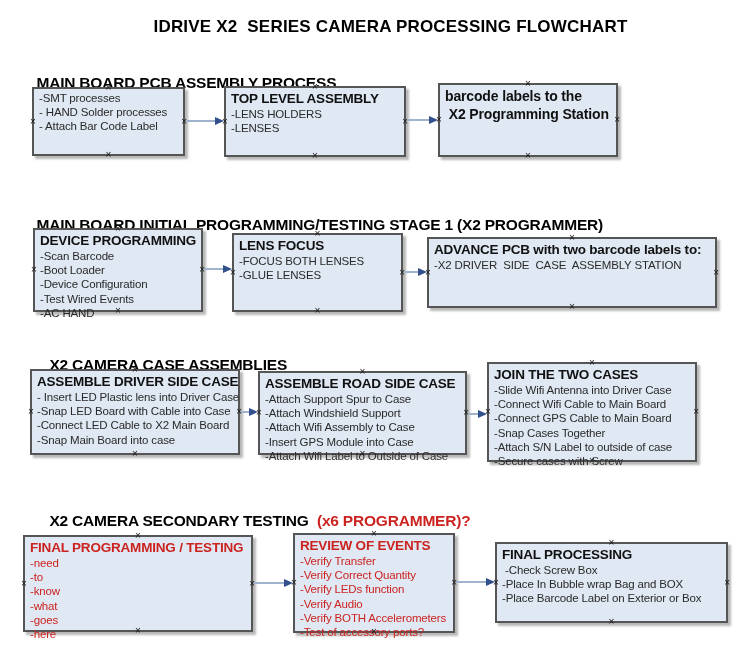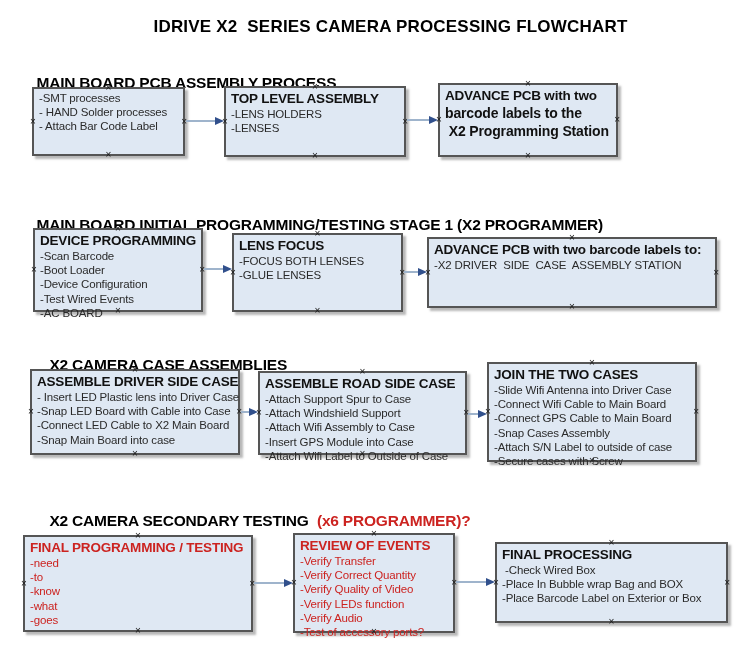--- a/index.html
+++ b/index.html
@@ -66,42 +66,41 @@
     <div class="box-items">
         <div class="box-item">-LENS HOLDERS</div>
         <div class="box-item">-LENSES</div>
       </div>
   <span class="handle h-top">×</span>
       <span class="handle h-bottom">×</span>
       <span class="handle h-left">×</span>
       <span class="handle h-right">×</span>
     </div>
   <div class="box all-bold" style="left:438px;top:83px;width:180px;height:74px;">
-    <div class="box-title">ADVANCE PCB with two</div>
     <div class="box-items">
         <div class="box-item">barcode labels to the</div>
         <div class="box-item"> X2 Programming Station</div>
       </div>
   <span class="handle h-top">×</span>
       <span class="handle h-bottom">×</span>
       <span class="handle h-left">×</span>
       <span class="handle h-right">×</span>
     </div>
 
   <div class="section-header" style="left:20px;top:198px;text-align:right;">
     <span>MAIN BOARD INITIAL PROGRAMMING/TESTING STAGE 1 (X2 PROGRAMMER)</span>
   </div>
   <div class="box" style="left:33px;top:228px;width:170px;height:84px;">
     <div class="box-title">DEVICE PROGRAMMING</div>
     <div class="box-items">
         <div class="box-item">-Scan Barcode</div>
         <div class="box-item">-Boot Loader</div>
         <div class="box-item">-Device Configuration</div>
         <div class="box-item">-Test Wired Events</div>
-        <div class="box-item">-AC BOARD</div>
+        <div class="box-item">-AC HAND</div>
       </div>
   <span class="handle h-top">×</span>
       <span class="handle h-bottom">×</span>
       <span class="handle h-left">×</span>
       <span class="handle h-right">×</span>
     </div>
   <div class="box" style="left:232px;top:233px;width:171px;height:79px;">
     <div class="box-title">LENS FOCUS</div>
     <div class="box-items">
         <div class="box-item">-FOCUS BOTH LENSES</div>
@@ -152,66 +151,67 @@
       <span class="handle h-bottom">×</span>
       <span class="handle h-left">×</span>
       <span class="handle h-right">×</span>
     </div>
   <div class="box" style="left:487px;top:362px;width:210px;height:100px;">
     <div class="box-title">JOIN THE TWO CASES</div>
     <div class="box-items">
         <div class="box-item">-Slide Wifi Antenna into Driver Case</div>
         <div class="box-item">-Connect Wifi Cable to Main Board</div>
         <div class="box-item">-Connect GPS Cable to Main Board</div>
-        <div class="box-item">-Snap Cases Assembly</div>
+        <div class="box-item">-Snap Cases Together</div>
         <div class="box-item">-Attach S/N Label to outside of case</div>
         <div class="box-item">-Secure cases with Screw</div>
       </div>
   <span class="handle h-top">×</span>
       <span class="handle h-bottom">×</span>
       <span class="handle h-left">×</span>
       <span class="handle h-right">×</span>
     </div>
 
   <div class="section-header" style="left:33px;top:494px;">
     <span>X2 CAMERA SECONDARY TESTING  </span><span class="red-part">(x6 PROGRAMMER)?</span>
   </div>
   <div class="box red-box" style="left:23px;top:535px;width:230px;height:97px;">
     <div class="box-title">FINAL PROGRAMMING / TESTING</div>
     <div class="box-items">
         <div class="box-item">-need</div>
         <div class="box-item">-to</div>
         <div class="box-item">-know</div>
         <div class="box-item">-what</div>
         <div class="box-item">-goes</div>
+        <div class="box-item">-here</div>
       </div>
   <span class="handle h-top">×</span>
       <span class="handle h-bottom">×</span>
       <span class="handle h-left">×</span>
       <span class="handle h-right">×</span>
     </div>
   <div class="box red-box" style="left:293px;top:533px;width:162px;height:100px;">
     <div class="box-title">REVIEW OF EVENTS</div>
     <div class="box-items">
         <div class="box-item">-Verify Transfer</div>
         <div class="box-item">-Verify Correct Quantity</div>
-        <div class="box-item">-Verify Quality of Video</div>
         <div class="box-item">-Verify LEDs function</div>
         <div class="box-item">-Verify Audio</div>
+        <div class="box-item">-Verify BOTH Accelerometers</div>
         <div class="box-item">-Test of accessory ports?</div>
       </div>
   <span class="handle h-top">×</span>
       <span class="handle h-bottom">×</span>
       <span class="handle h-left">×</span>
       <span class="handle h-right">×</span>
     </div>
   <div class="box" style="left:495px;top:542px;width:233px;height:81px;">
     <div class="box-title">FINAL PROCESSING</div>
     <div class="box-items">
-        <div class="box-item"> -Check Wired Box</div>
+        <div class="box-item"> -Check Screw Box</div>
         <div class="box-item">-Place In Bubble wrap Bag and BOX</div>
         <div class="box-item">-Place Barcode Label on Exterior or Box</div>
       </div>
   <span class="handle h-top">×</span>
       <span class="handle h-bottom">×</span>
       <span class="handle h-left">×</span>
       <span class="handle h-right">×</span>
     </div>
 
   <div class="connector" style="left:186px;top:120px;width:29px;"></div>

